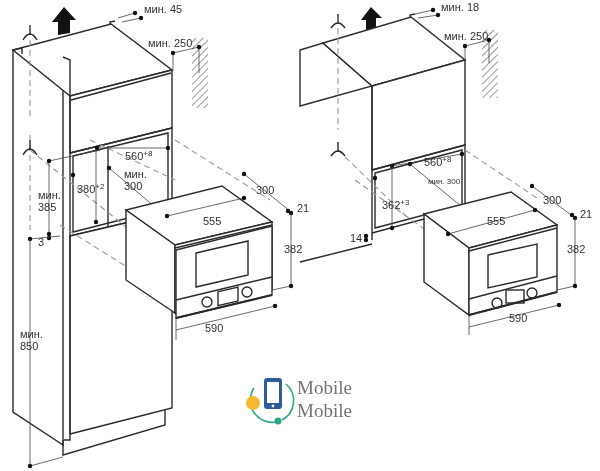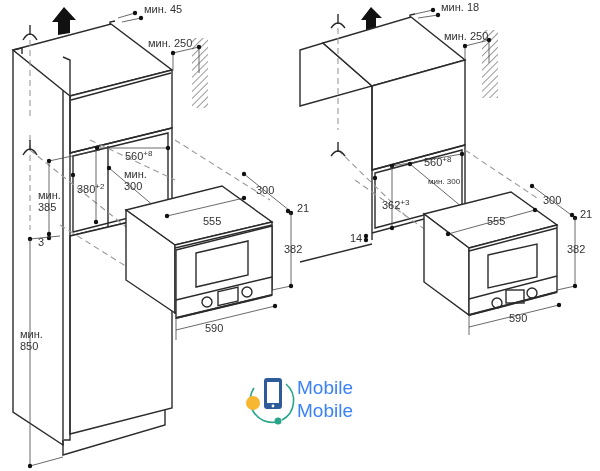--- a/index.html
+++ b/index.html
@@ -8,21 +8,21 @@
   .ln { stroke:#2b2b2b; stroke-width:1.4; fill:none; }
   .ln2 { stroke:#2b2b2b; stroke-width:2.2; fill:none; }
   .dash { stroke:#9a9a9a; stroke-width:1.1; fill:none; stroke-dasharray:6 4; }
   .dim { stroke:#444; stroke-width:0.8; fill:none; }
   .dot { fill:#111; }
   .face { fill:#ffffff; stroke:#2b2b2b; stroke-width:1.4; }
   .lbl { font-family:"Liberation Sans", sans-serif; font-size:11px; fill:#333; }
   .lbls { font-family:"Liberation Sans", sans-serif; font-size:8px; fill:#333; }
   .hatch { stroke:#333; stroke-width:1; }
   .logo { position:absolute; left:240px; top:370px; width:130px; height:60px; }
-  .logo-text { position:absolute; left:57px; top:6px; font-family:Liberation Sans, sans-serif; font-size:19px; line-height:23px; color:#3b82f6; font-weight:normal; }
+  .logo-text { position:absolute; left:57px; top:6px; font-family:Liberation Serif, serif; font-size:19px; line-height:23px; color:#737373; font-weight:normal; }
 </style>
 </head>
 <body>
 
 <div id="stage">
 <svg width="600" height="471" viewBox="0 0 600 471">
   <defs>
     <pattern id="hatchp" width="5" height="5" patternUnits="userSpaceOnUse" patternTransform="rotate(45)">
       <line x1="0" y1="0" x2="0" y2="5" class="hatch"></line>
     </pattern>

